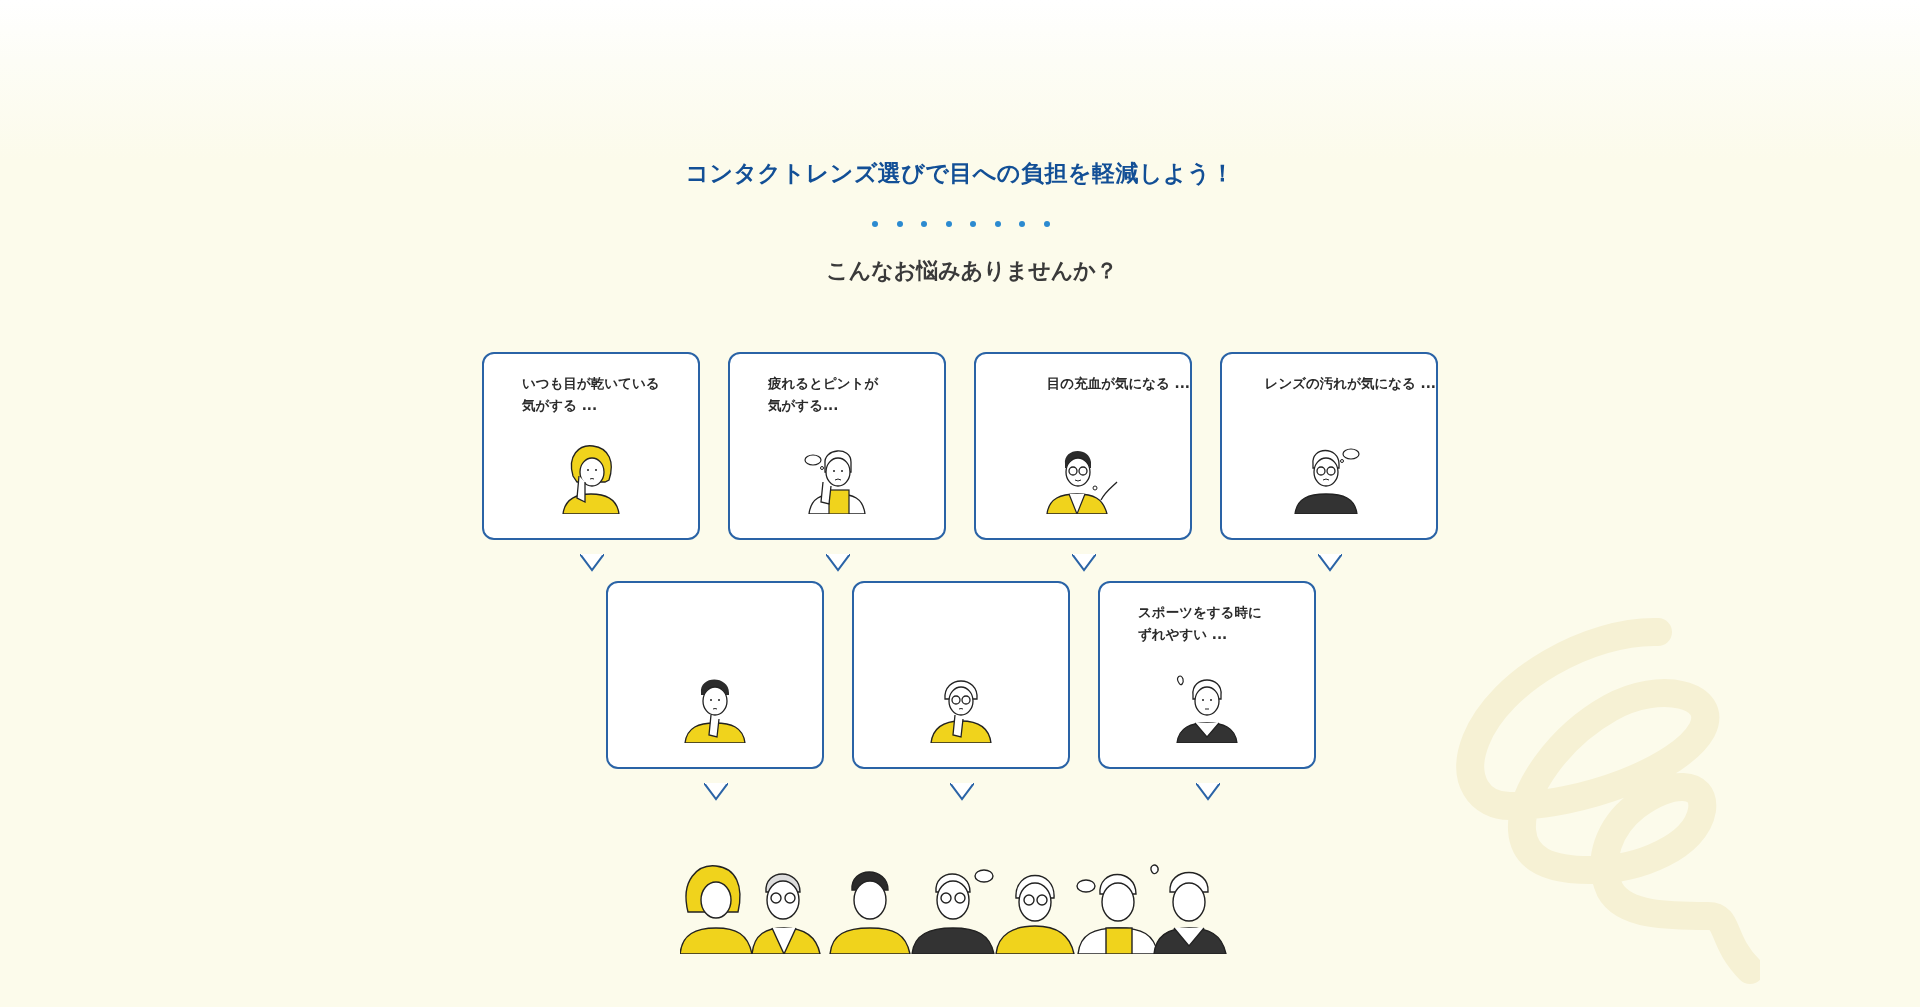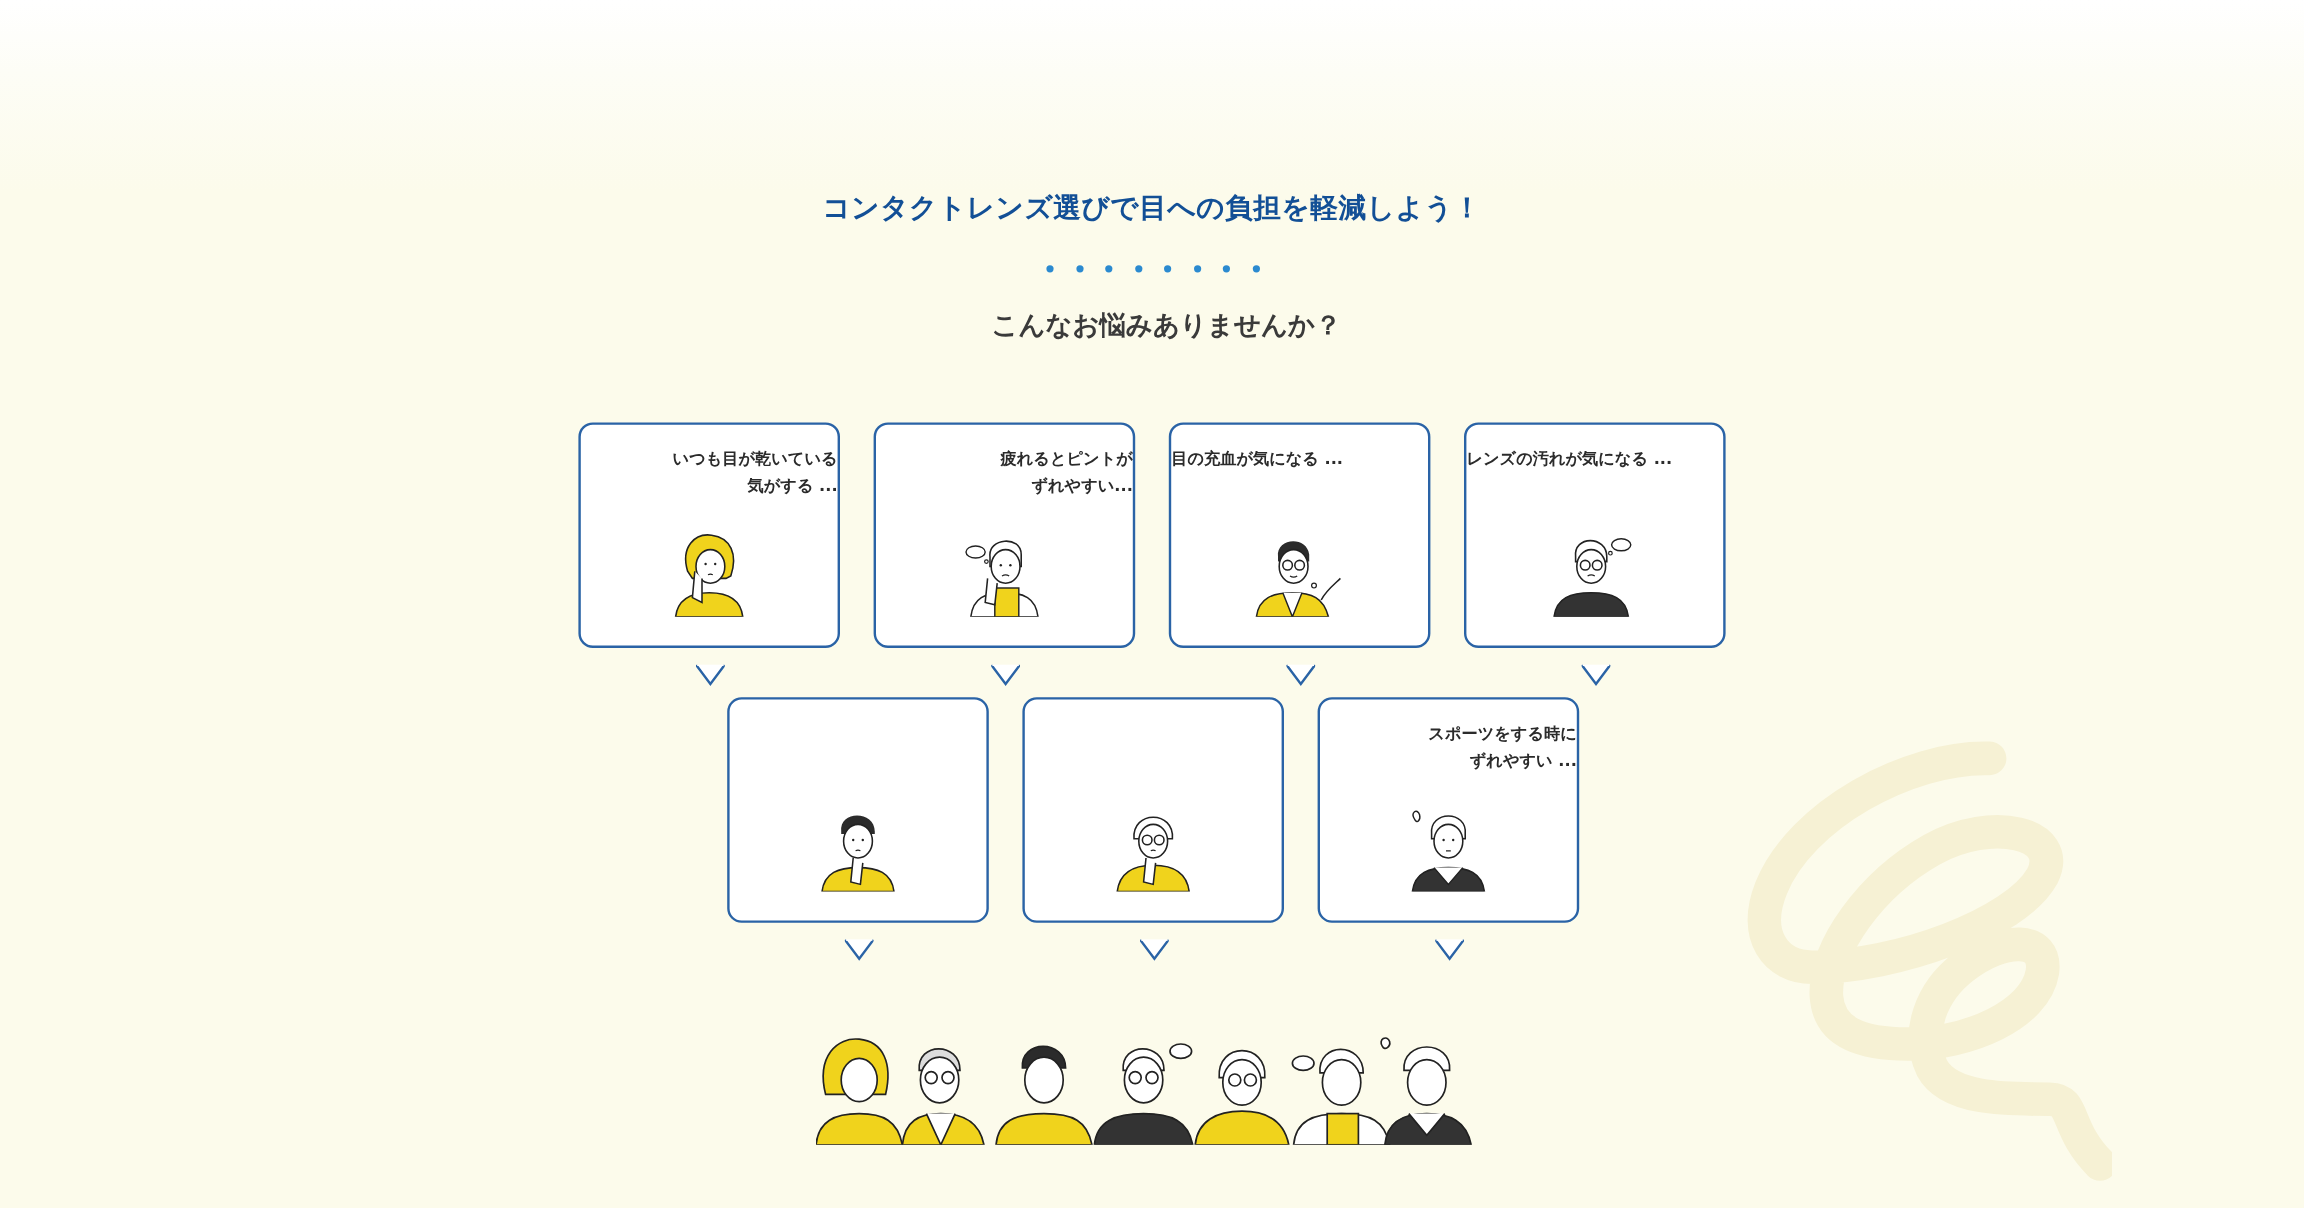--- a/index.html
+++ b/index.html
@@ -21,22 +21,22 @@
   .card {
     position:absolute; width:214px; height:184px;
     background:#fff; border:2px solid #2a63a6; border-radius:12px;
     box-sizing:content-box;
   }
   .card-text {
     position:absolute; top:18px; left:0; right:0;
     font-size:13.5px; font-weight:bold; color:#2b2b2b; line-height:22px;
     white-space:pre-line;
   }
-  .card-text.left { left:38px; text-align:right; }
-  .card-text.center { text-align:left; }
+  .card-text.left { left:38px; text-align:left; }
+  .card-text.center { text-align:right; }
   .tail {
     position:absolute; bottom:-16px; left:50%; margin-left:-11px;
     width:0; height:0;
   }
   .tail svg { display:block; }
   .person {
     position:absolute; bottom:20px; left:50%; transform:translateX(-50%);
   }
   .group { position:absolute; left:680px; top:862px; }
   .swirl { position:absolute; left:1440px; top:610px; }
@@ -76,21 +76,21 @@
   <div class="tail">
     <svg width="24" height="18" viewBox="0 0 24 18">
         <path d="M0 0 L12 16 L24 0" fill="#fff" stroke="#2a63a6" stroke-width="2"></path>
         <rect x="1" y="-2" width="22" height="3" fill="#fff"></rect>
       </svg>
   </div>
 </div>
 
 <div class="card" style="left:728px;top:352px;">
   <div class="card-text left">疲れるとピントが
-ずれやすい...</div>
+気がする...</div>
   <div class="person">
     <svg width="72" height="72" viewBox="0 0 72 72">
       <ellipse cx="12" cy="18" rx="8" ry="5" fill="#fff" stroke="#222" stroke-width="1.2"></ellipse>
       <circle cx="21" cy="26" r="1.5" fill="none" stroke="#222"></circle>
       <path d="M24 22 C22 6 50 4 50 20 L50 30 L24 30 Z" fill="#fff" stroke="#222" stroke-width="1.3"></path>
       <ellipse cx="37" cy="30" rx="12" ry="14" fill="#fff" stroke="#222" stroke-width="1.3"></ellipse>
       <circle cx="33" cy="29" r="1" fill="#222"></circle>
         <circle cx="41" cy="29" r="1" fill="#222"></circle>
       <path d="M34 38 Q37 36 40 38" stroke="#222" fill="none" stroke-width="1"></path>
       <path d="M8 72 C10 56 20 52 36 52 C52 52 62 56 64 72 Z" fill="#fff" stroke="#222" stroke-width="1.3"></path>

